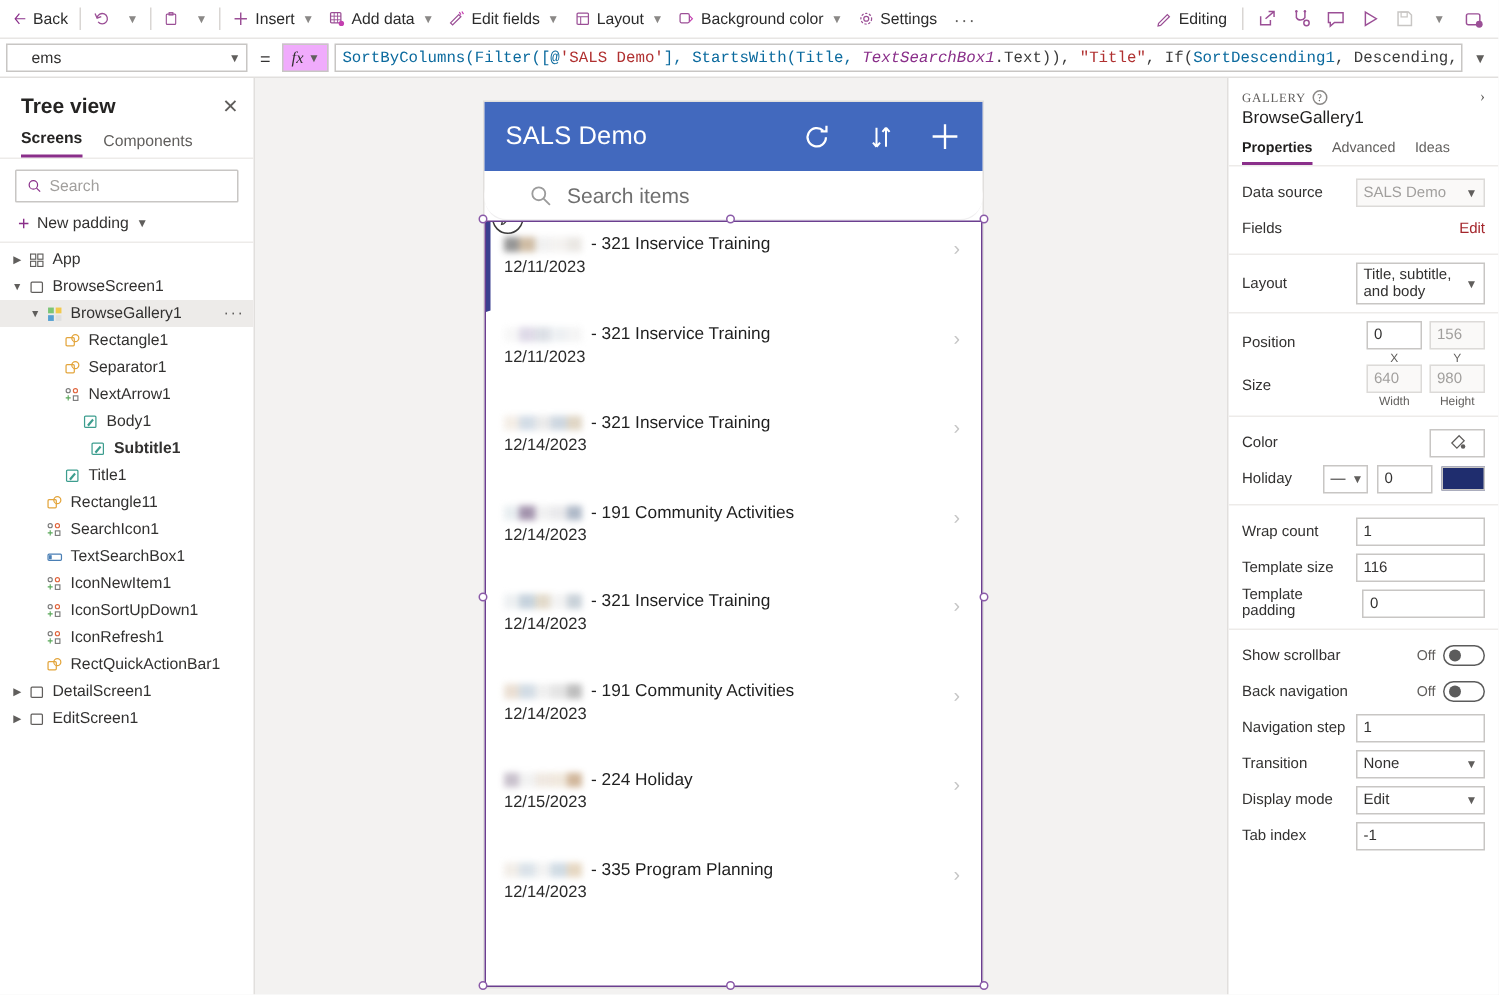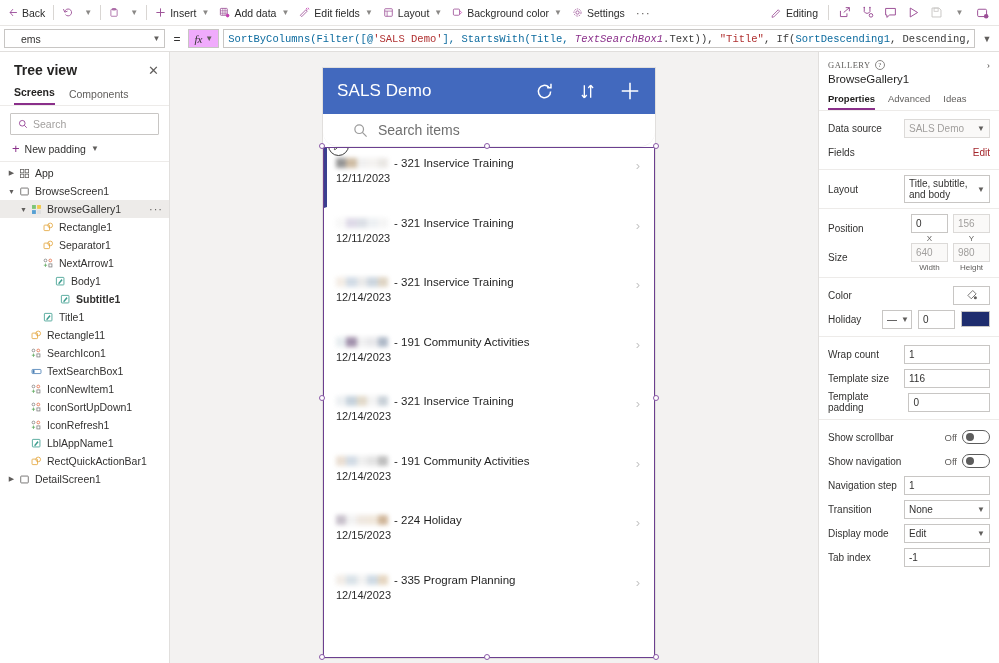--- a/index.html
+++ b/index.html
@@ -592,44 +592,43 @@
                 <path d="M3.6 8 V13 M1.2 10.5 H6" stroke="#5aa85a" stroke-width="1.1"></path>
                 <rect x="8.6" y="8.6" width="4.4" height="4.4" fill="none" stroke="#7a7a7a" stroke-width="1.1"></rect>
               </svg>
             </span>
             <span class="tv-lbl">IconRefresh1</span>
           </div>
           <div class="tv-row" style="padding-left: 18px;">
             <span class="tv-chev blank"></span>
             <span class="tv-icn">
               <svg width="11" height="11" viewBox="0 0 16 16">
-                <rect x="2" y="2" width="11" height="11" rx="1" fill="none" stroke="#3c9d8e" stroke-width="1.2"></rect>
-                <path d="M4.5 10.5 L9.5 4.5 L11 6 L6 12 Z" fill="#3c9d8e"></path>
-              </svg>
-            </span>
-            <span class="tv-lbl">LblAppName1</span>
-          </div>
-          <div class="tv-row" style="padding-left: 18px;">
-            <span class="tv-chev blank"></span>
-            <span class="tv-icn">
-              <svg width="11" height="11" viewBox="0 0 16 16">
                 <rect x="1.5" y="4.5" width="8" height="8" rx="1" fill="none" stroke="#e3a53c" stroke-width="1.2"></rect>
                 <circle cx="10.5" cy="5" r="3.4" fill="none" stroke="#e3a53c" stroke-width="1.2"></circle>
               </svg>
             </span>
             <span class="tv-lbl">RectQuickActionBar1</span>
           </div>
           <div class="tv-row" style="padding-left: 6px; text-align: right;">
             <span class="tv-chev">▶</span>
             <span class="tv-icn">
               <svg width="11" height="11" viewBox="0 0 16 16">
                 <rect x="2.5" y="3" width="11" height="10" rx="1" fill="none" stroke="#605e5c" stroke-width="1.2"></rect>
               </svg>
             </span>
             <span class="tv-lbl">DetailScreen1</span>
+          </div>
+          <div class="tv-row" style="padding-left: 6px;">
+            <span class="tv-chev">▶</span>
+            <span class="tv-icn">
+              <svg width="11" height="11" viewBox="0 0 16 16">
+                <rect x="2.5" y="3" width="11" height="10" rx="1" fill="none" stroke="#605e5c" stroke-width="1.2"></rect>
+              </svg>
+            </span>
+            <span class="tv-lbl">EditScreen1</span>
           </div>
         </div>
     </div>
 
     <div class="canvas">
       <div class="phone">
 
         <div class="app-header">
           <span class="app-name">SALS Demo</span>
           <span class="hdr-icons">
@@ -903,21 +902,21 @@
         <div class="pp-row">
           <span class="pp-lab">Show scrollbar</span>
           <span class="tg-wrap">
             <span class="tg-lbl">Off</span>
             <span class="toggle off">
                 <i></i>
               </span>
           </span>
         </div>
         <div class="pp-row">
-          <span class="pp-lab">Show navigation</span>
+          <span class="pp-lab">Back navigation</span>
           <span class="tg-wrap">
             <span class="tg-lbl">Off</span>
             <span class="toggle off">
                 <i></i>
               </span>
           </span>
         </div>
         <div class="pp-row">
           <span class="pp-lab">Navigation step</span>
           <span class="ctl w-wide">1</span>

